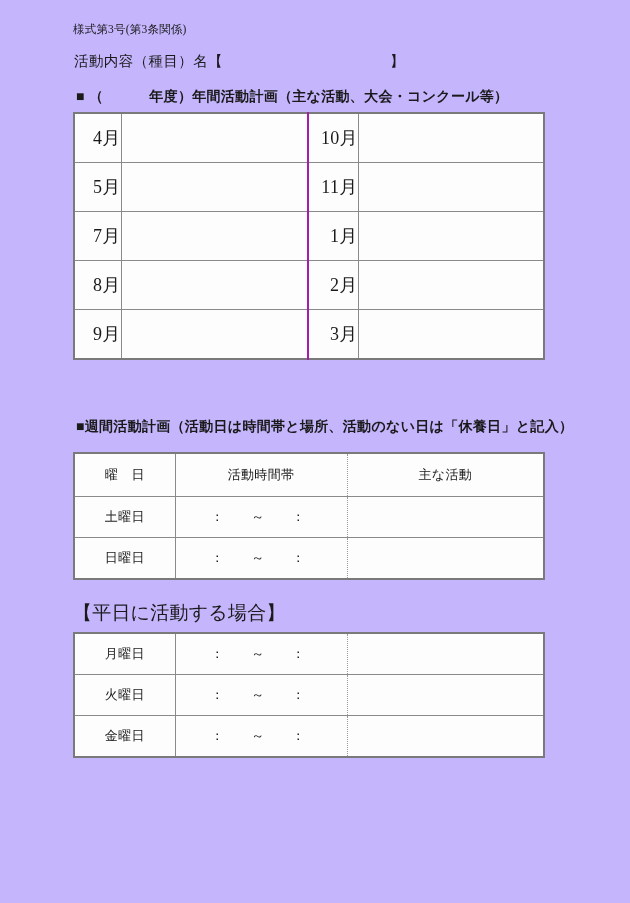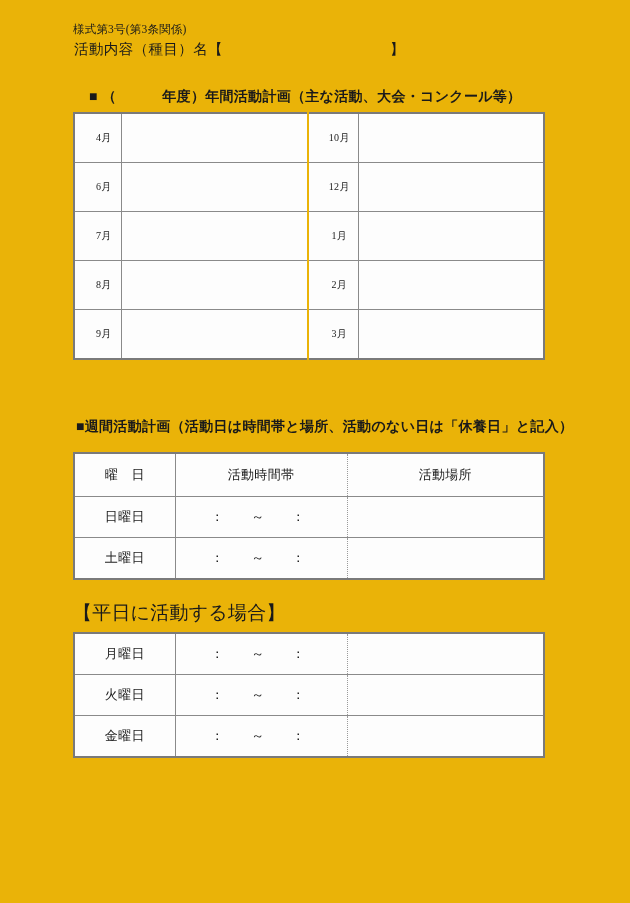--- a/index.html
+++ b/index.html
@@ -12,59 +12,59 @@
     background: #ffffff;
     font-family: "Liberation Serif", "DejaVu Serif", serif;
     color: #1a1a1a;
     -webkit-font-smoothing: antialiased;
     overflow: hidden;
   }
   .page {
     position: relative;
     width: 630px;
     height: 903px;
-    background: #eab308;
+    background: #c4b5fd;
     box-sizing: border-box;
   }
 
   
   .form-code {
     position: absolute;
     left: 73px;
     top: 22px;
     font-size: 11.5px;
     letter-spacing: 0.2px;
     white-space: nowrap;
     font-family: "Liberation Serif", "DejaVu Serif", serif;
   }
   .title-line {
     position: absolute;
     left: 73px;
-    top: 40px;
+    top: 52px;
     font-size: 14.5px;
     letter-spacing: 0.4px;
     white-space: nowrap;
   }
   .title-line .bracket-open { margin-left: 1px; }
   .title-line .bracket-close {
     display: inline-block;
     width: 182px;
     text-align: right;
   }
 
   .section-head {
     position: absolute;
     left: 76px;
     font-size: 14px;
     font-weight: bold;
     letter-spacing: 0.3px;
     white-space: nowrap;
     font-family: "Liberation Sans", "DejaVu Sans", sans-serif;
   }
-  #section-annual { top: 88px; margin-left: 13px; }
+  #section-annual { top: 88px; }
   #section-weekly { top: 418px; }
   .section-head .gapspace {
     display: inline-block;
     width: 46px;
   }
 
   .sub-label {
     position: absolute;
     left: 73px;
     top: 600px;
@@ -94,28 +94,28 @@
   }
 
   
   #table-annual {
     left: 73px;
     top: 112px;
     width: 470px;
   }
   #table-annual td { height: 48px; }
   #table-annual .mcell {
-    text-align: center;
+    text-align: right;
     padding-left: 12px;
     white-space: nowrap;
-    font-size: 10px;
+    font-size: 18px;
   }
   #table-annual .note { background: #fdfdfd; }
   #table-annual .col-split {
-    border-left: 2px solid #eab308;
+    border-left: 2px solid #a21caf;
   }
 
   
   #table-weekly  { left: 73px; top: 452px; width: 470px; }
   #table-weekday { left: 73px; top: 632px; width: 470px; }
 
   #table-weekly td, #table-weekday td { height: 40px; }
   #table-weekly  .hdr { height: 42px; }
 
   .daycell {
@@ -181,23 +181,23 @@
       <col style="width:186px">
     </colgroup>
     <tbody>
       <tr>
         <td class="mcell">4月</td>
         <td class="note"></td>
         <td class="mcell col-split">10月</td>
         <td class="note"></td>
       </tr>
       <tr>
-        <td class="mcell">6月</td>
-        <td class="note"></td>
-        <td class="mcell col-split">12月</td>
+        <td class="mcell">5月</td>
+        <td class="note"></td>
+        <td class="mcell col-split">11月</td>
         <td class="note"></td>
       </tr>
       <tr>
         <td class="mcell">7月</td>
         <td class="note"></td>
         <td class="mcell col-split">1月</td>
         <td class="note"></td>
       </tr>
       <tr>
         <td class="mcell">8月</td>
@@ -220,37 +220,37 @@
     <colgroup>
       <col style="width:101px">
       <col style="width:369px">
     </colgroup>
     <tbody>
       <tr class="hdr">
         <td class="hdrcell">曜　日</td>
         <td class="slotcell hdr">
           <div class="inner">
             <div class="time-part hdrcell">活動時間帯</div>
-            <div class="place-part hdrcell">活動場所</div>
+            <div class="place-part hdrcell">主な活動</div>
+          </div>
+        </td>
+      </tr>
+      <tr>
+        <td class="daycell">土曜日</td>
+        <td class="slotcell">
+          <div class="inner">
+            <div class="time-part">
+                <span class="time-pattern">：　　～　　：</span>
+              </div>
+            <div class="place-part"></div>
           </div>
         </td>
       </tr>
       <tr>
         <td class="daycell">日曜日</td>
-        <td class="slotcell">
-          <div class="inner">
-            <div class="time-part">
-                <span class="time-pattern">：　　～　　：</span>
-              </div>
-            <div class="place-part"></div>
-          </div>
-        </td>
-      </tr>
-      <tr>
-        <td class="daycell">土曜日</td>
         <td class="slotcell">
           <div class="inner">
             <div class="time-part">
                 <span class="time-pattern">：　　～　　：</span>
               </div>
             <div class="place-part"></div>
           </div>
         </td>
       </tr>
     </tbody>

